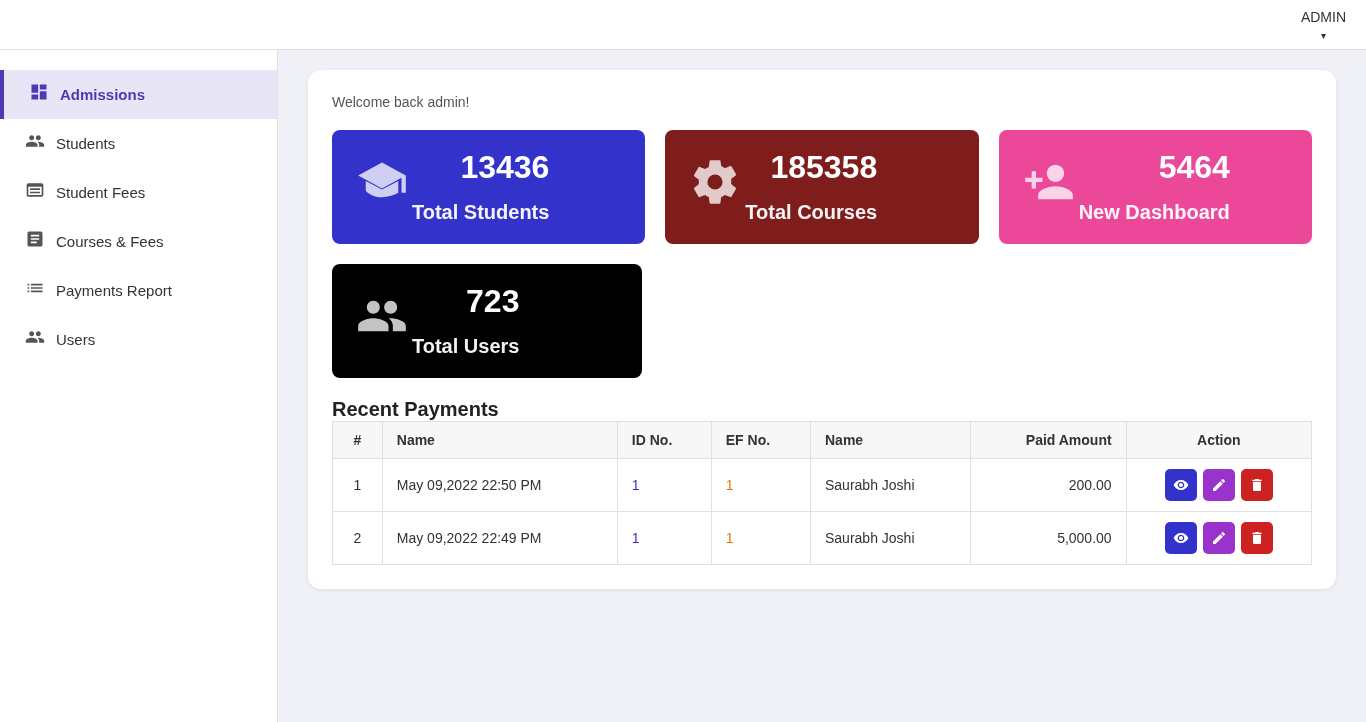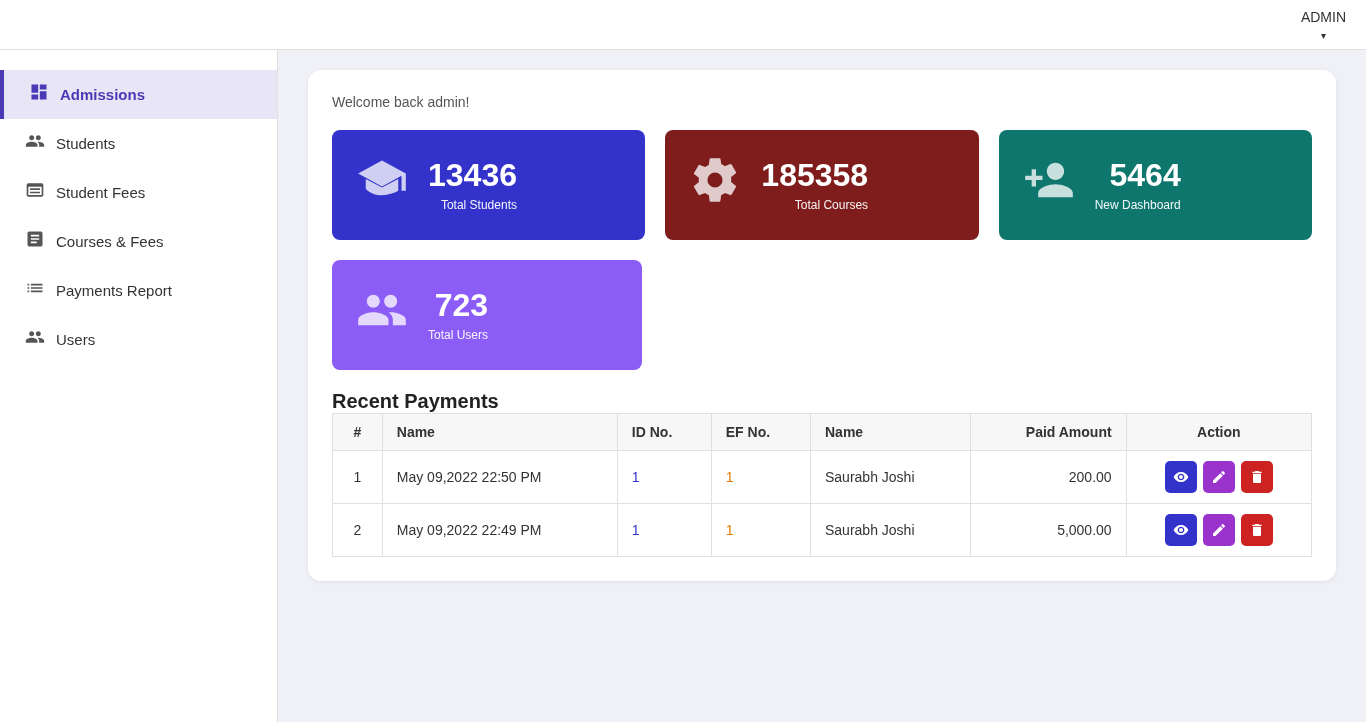--- a/index.html
+++ b/index.html
@@ -89,47 +89,48 @@
       display: flex;
       gap: 20px;
       margin-bottom: 20px;
     }
     .stat-card {
       flex: 1;
       border-radius: 8px;
       padding: 20px 24px;
       display: flex;
       align-items: center;
-      gap: 20px;
+      gap: 4px;
       color: #fff;
       min-height: 110px;
     }
     .stat-card.blue { background: #3333cc; }
     .stat-card.green { background: #7f1d1d; }
-    .stat-card.orange { background: #0f766e; }
-    .stat-card.red { background: #8b5cf6; max-width: 310px; }
+    .stat-card.orange { background: #ec4899; }
+    .stat-card.red { background: #000000; max-width: 310px; }
 
     .stat-icon {
       font-size: 44px;
       opacity: 0.9;
     }
     .stat-info {
       display: flex;
       flex-direction: column;
       align-items: flex-end;
     }
     .stat-number {
       font-size: 32px;
       font-weight: bold;
       line-height: 1.1;
     }
     .stat-label {
-      font-size: 12px;
+      font-size: 20px;
       opacity: 0.95;
-      margin-top: 4px;
+      margin-top: 16px;
+      font-weight: bold;
     }
 
     
     .section-title {
       font-size: 20px;
       font-weight: 700;
       color: #222;
       margin-top: 10px;
     }
 

